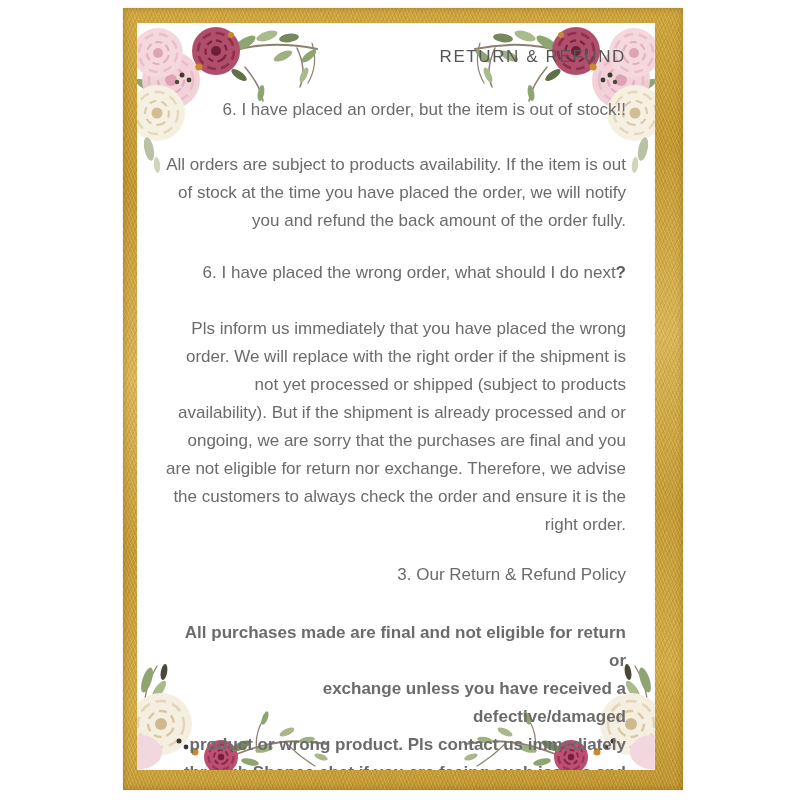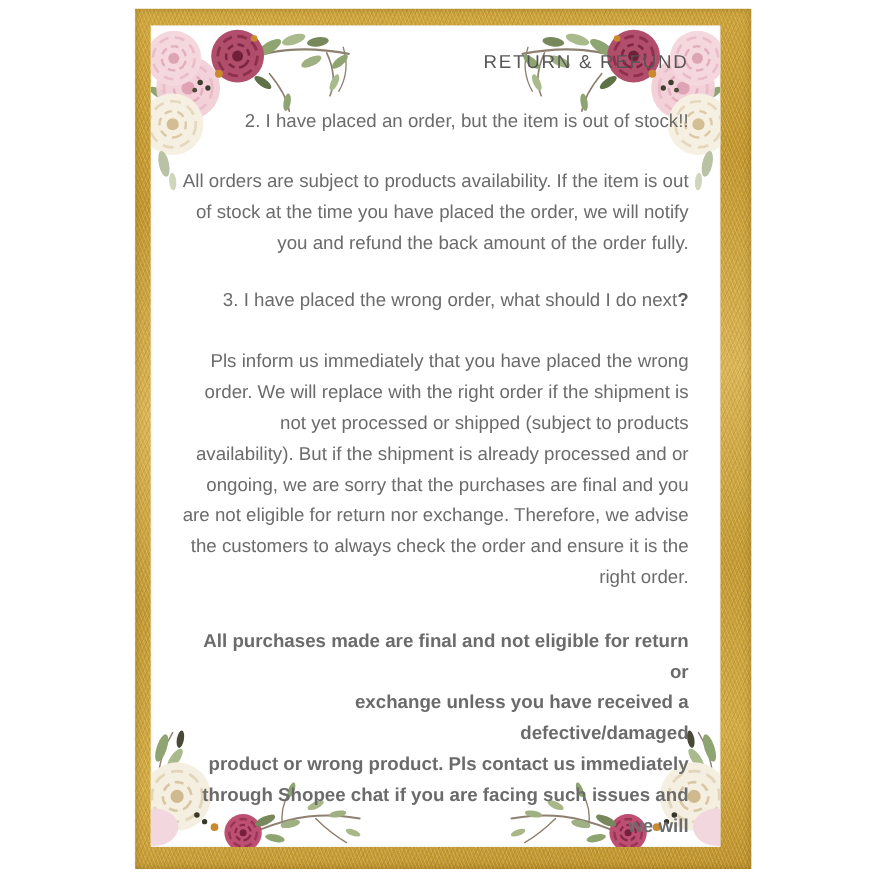--- a/index.html
+++ b/index.html
@@ -241,35 +241,36 @@
       <g>
         <ellipse cx="104" cy="84" rx="10" ry="3.8" fill="#77895c" transform="rotate(-25 104 84)"></ellipse>
         <ellipse cx="113" cy="100" rx="9" ry="3.4" fill="#8ea471" transform="rotate(12 113 100)"></ellipse>
         <ellipse cx="127" cy="87" rx="9" ry="3.4" fill="#9fb083" transform="rotate(-12 127 87)"></ellipse>
       </g>
     </svg>
 
     <div class="content">
       <h1 class="title">RETURN &amp; REFUND</h1>
 
-      <p class="q mt25">2. I have placed an order, but the item is out of stock!!</p>
+      <p class="q mt25">6. I have placed an order, but the item is out of stock!!</p>
       <p class="a mt27">All orders are subject to products availability. If the item is out
 of stock at the time you have placed the order, we will notify
 you and refund the back amount of the order fully.</p>
 
-      <p class="q mt24"><span>3. I have placed the wrong order, what should I do next</span><span class="bold">?</span></p>
+      <p class="q mt24"><span>6. I have placed the wrong order, what should I do next</span><span class="bold">?</span></p>
       <p class="a mt28">Pls inform us immediately that you have placed the wrong
 order. We will replace with the right order if the shipment is
 not yet processed or shipped (subject to products
 availability). But if the shipment is already processed and or
 ongoing, we are sorry that the purchases are final and you
 are not eligible for return nor exchange. Therefore, we advise
 the customers to always check the order and ensure it is the
 right order.</p>
 
+      <p class="q mt22">3. Our Return &amp; Refund Policy</p>
       <p class="a mt30">All purchases made are final and not eligible for return or
 exchange unless you have received a defective/damaged
 product or wrong product. Pls contact us immediately
 through Shopee chat if you are facing such issues and we will
 get back to you for solutions asap.</p>
     </div>
 
   </div>
 </div>
 

